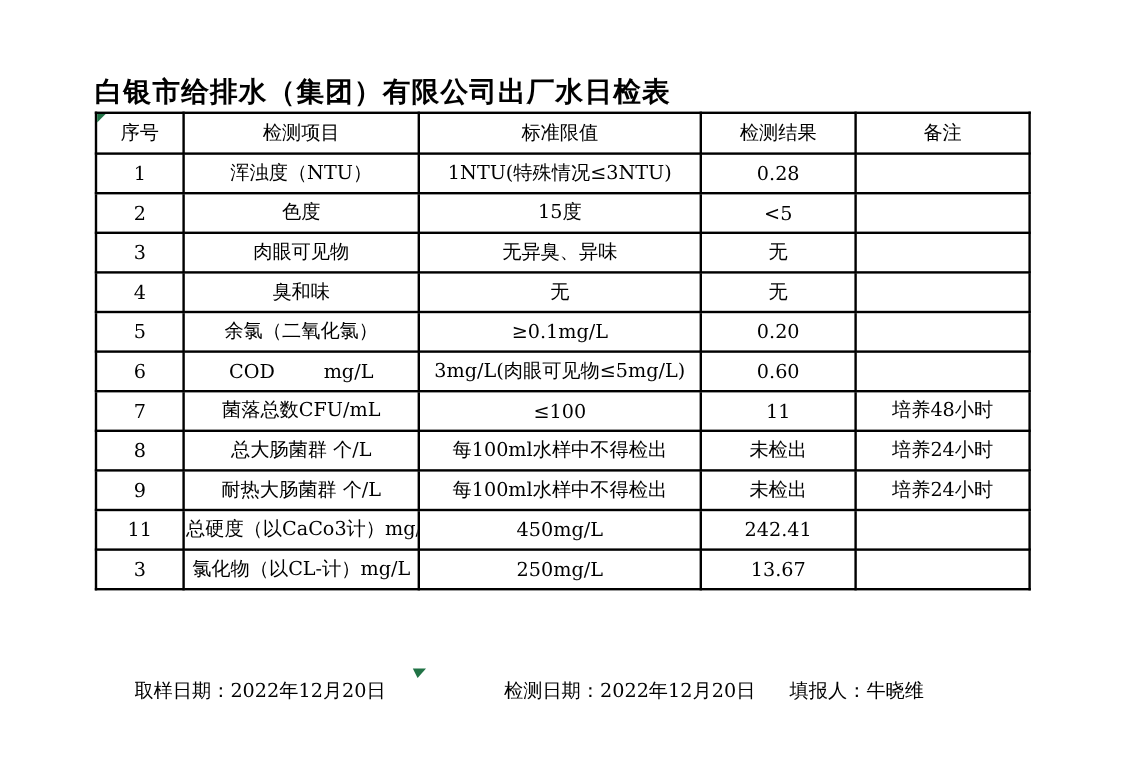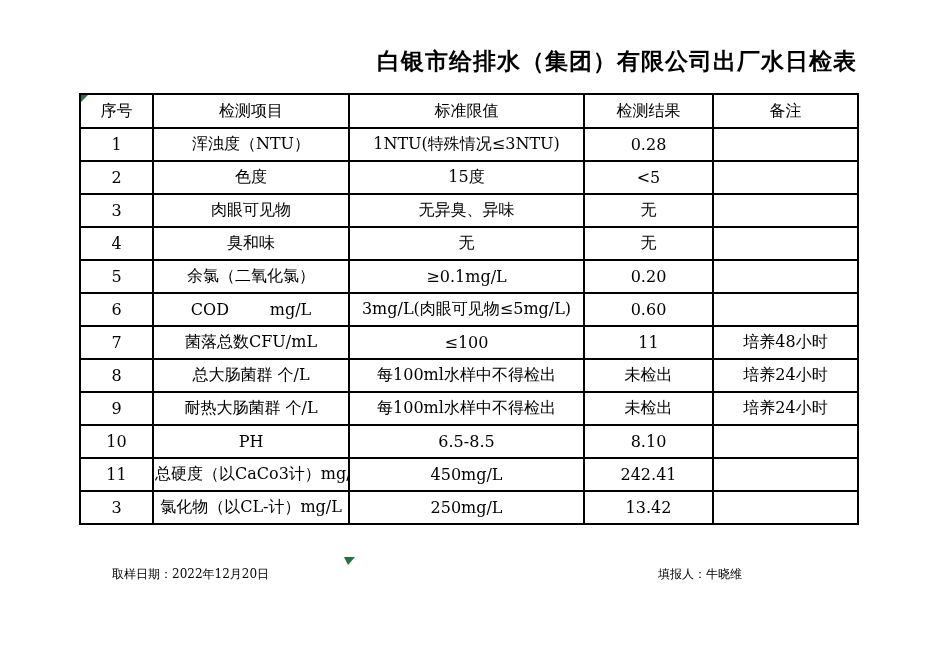--- a/index.html
+++ b/index.html
@@ -10,24 +10,24 @@
   body {
     width: 939px;
     height: 652px;
     position: relative;
     font-family: "DejaVu Serif", "Liberation Serif", serif;
     color: #000000;
     overflow: hidden;
   }
   .doc-title {
     position: absolute;
-    top: 46px;
+    top: 61px;
     left: 79px;
     width: 778px;
-    text-align: right;
+    text-align: left;
     font-size: 23px;
     font-weight: bold;
     letter-spacing: 1px;
     white-space: nowrap;
   }
   table.report {
     position: absolute;
     left: 79px;
     top: 93px;
     width: 778px;
@@ -67,21 +67,21 @@
     border-right: 7px solid transparent;
     border-top: 8px solid #217346;
     z-index: 2;
   }
   .footer-line {
     position: absolute;
     top: 566px;
     left: 0;
     width: 939px;
     height: 24px;
-    font-size: 12px;
+    font-size: 16px;
   }
   .footer-item {
     position: absolute;
     top: 0;
     white-space: nowrap;
   }
   .footer-sampling { left: 112px; }
   .footer-testdate { left: 420px; }
   .footer-reporter { left: 658px; }
 </style>
@@ -167,41 +167,35 @@
         <td>培养24小时</td>
       </tr>
       <tr>
         <td>9</td>
         <td>耐热大肠菌群 个/L</td>
         <td>每100ml水样中不得检出</td>
         <td>未检出</td>
         <td>培养24小时</td>
       </tr>
       <tr>
-        <td>10</td>
-        <td>PH</td>
-        <td>6.5-8.5</td>
-        <td>8.10</td>
-        <td></td>
-      </tr>
-      <tr>
         <td>11</td>
         <td>总硬度（以CaCo3计）mg/L</td>
         <td>450mg/L</td>
         <td>242.41</td>
         <td></td>
       </tr>
       <tr>
         <td>3</td>
         <td>氯化物（以CL-计）mg/L</td>
         <td>250mg/L</td>
-        <td>13.42</td>
+        <td>13.67</td>
         <td></td>
       </tr>
     </tbody>
 </table>
 
 <div class="bottom-marker"></div>
 
 <div class="footer-line">
   <span class="footer-item footer-sampling">取样日期：2022年12月20日</span>
+  <span class="footer-item footer-testdate">检测日期：2022年12月20日</span>
   <span class="footer-item footer-reporter">填报人：牛晓维</span>
 </div>
 
 </body></html>

